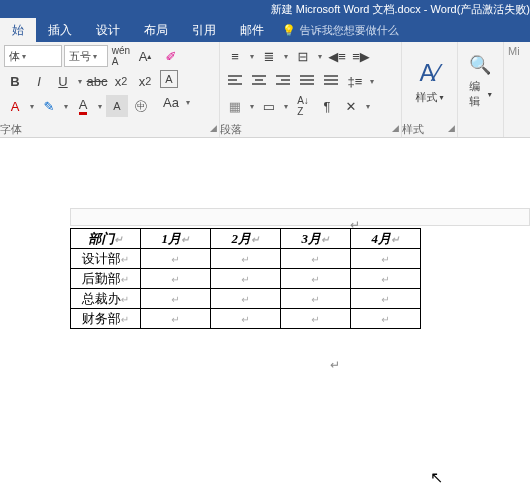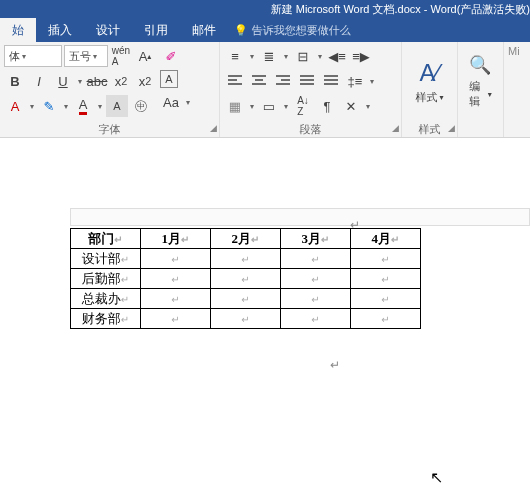--- a/index.html
+++ b/index.html
@@ -5,50 +5,51 @@
 * { box-sizing: border-box; margin: 0; padding: 0; }
 body { font-family: "Microsoft YaHei", sans-serif; font-size: 12px; background: #fff; overflow: hidden; width: 530px; height: 500px; }
 .titlebar { background: #2b579a; color: #fff; height: 18px; line-height: 18px; text-align: right; font-size: 11px; overflow: hidden; }
 .tabs { background: #2b579a; display: flex; height: 24px; align-items: center; color: #fff; font-size: 12px; }
 .tab { padding: 0 12px; height: 24px; line-height: 24px; cursor: pointer; }
 .tab.active { background: #f3f3f3; color: #2b579a; }
 .tell-me { display: flex; align-items: center; gap: 4px; color: #cdd9ec; font-size: 11px; padding-left: 6px; }
 .ribbon { background: #f3f3f3; border-bottom: 1px solid #d4d4d4; height: 96px; display: flex; }
 .group { border-right: 1px solid #e0e0e0; display: flex; flex-direction: column; position: relative; }
 .group-body { flex: 1; padding: 3px 4px; display: flex; }
-.group-label { height: 16px; line-height: 16px; text-align: center; font-size: 11px; color: #666; position: relative; }
+.group-label { height: 16px; line-height: 16px; text-align: left; font-size: 11px; color: #666; position: relative; }
 .group-label .launcher { position: absolute; right: 2px; bottom: 1px; font-size: 9px; color: #888; cursor: pointer; }
 .col { display: flex; flex-direction: column; gap: 2px; }
 .row { display: flex; align-items: center; gap: 2px; }
 .btn { width: 22px; height: 22px; display: flex; align-items: center; justify-content: center; cursor: pointer; font-size: 13px; color: #444; }
 .dd { width: 8px; font-size: 8px; color: #666; display: flex; align-items: center; justify-content: center; cursor: pointer; }
 .font-combo { height: 22px; border: 1px solid #c0c0c0; background: #fff; display: flex; align-items: center; padding: 0 4px; font-size: 11px; color: #444; cursor: pointer; }
 .big-btn { display: flex; flex-direction: column; align-items: center; justify-content: center; padding: 4px 8px; cursor: pointer; gap: 3px; }
 .big-btn .icon { font-size: 24px; }
 .big-btn .lbl { font-size: 11px; color: #444; display: flex; align-items: center; gap: 2px; }
 .doc-area { background: #fff; padding: 90px 0 0 50px; position: relative; }
 .page { background: #fff; position: relative; }
 .ruler { position: absolute; top: -20px; left: 20px; right: 0; height: 18px; background: #fafafa; border: 1px solid #ddd; }
 .para-mark { position: absolute; color: #888; font-size: 12px; }
 table.doc-table { border-collapse: collapse; margin-left: 20px; }
 table.doc-table td, table.doc-table th { border: 1px solid #000; width: 70px; height: 20px; text-align: center; font-size: 13px; font-family: SimSun, serif; padding: 0; position: relative; }
-table.doc-table th { font-weight: bold; }
+table.doc-table th { font-weight: bold; font-style: italic; }
 .cell-mark { color: #aaa; font-size: 10px; }
 .cursor-arrow { position: absolute; font-size: 16px; color: #000; }
 svg { display: block; }
 </style>
 </head>
 <body>
 
 <div class="titlebar">新建 Microsoft Word 文档.docx - Word(产品激活失败)</div>
 
 <div class="tabs">
   <div class="tab active">始</div>
   <div class="tab">插入</div>
   <div class="tab">设计</div>
+  <div class="tab">布局</div>
   <div class="tab">引用</div>
   <div class="tab">邮件</div>
   <div class="tell-me">
     <span>💡</span>
     <span>告诉我您想要做什么</span>
   </div>
 </div>
 
 <div class="ribbon">
 

